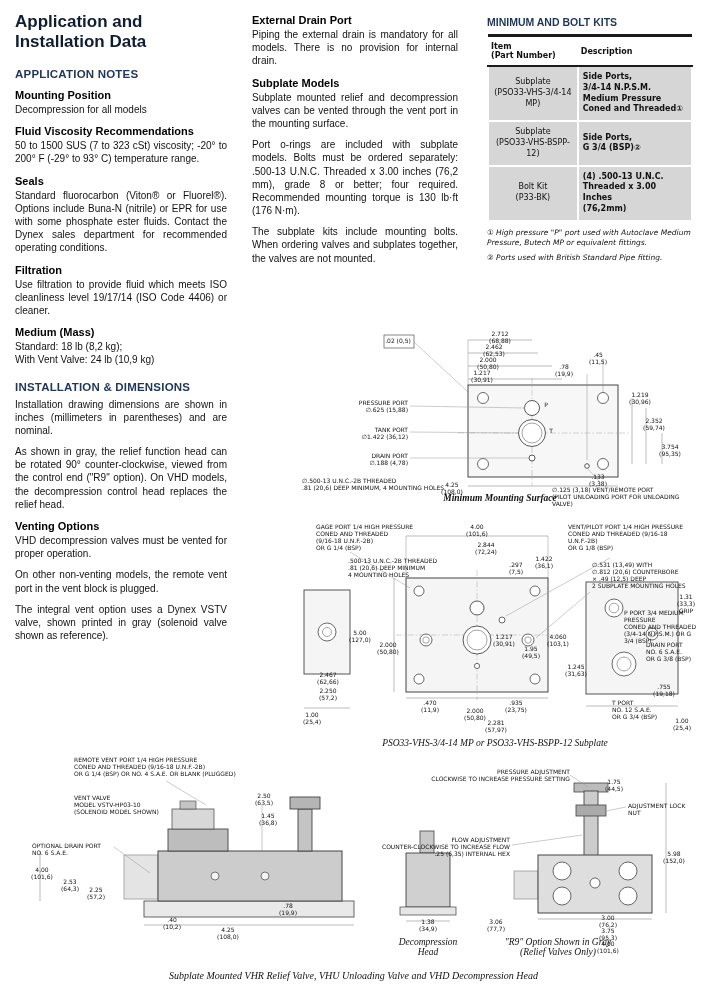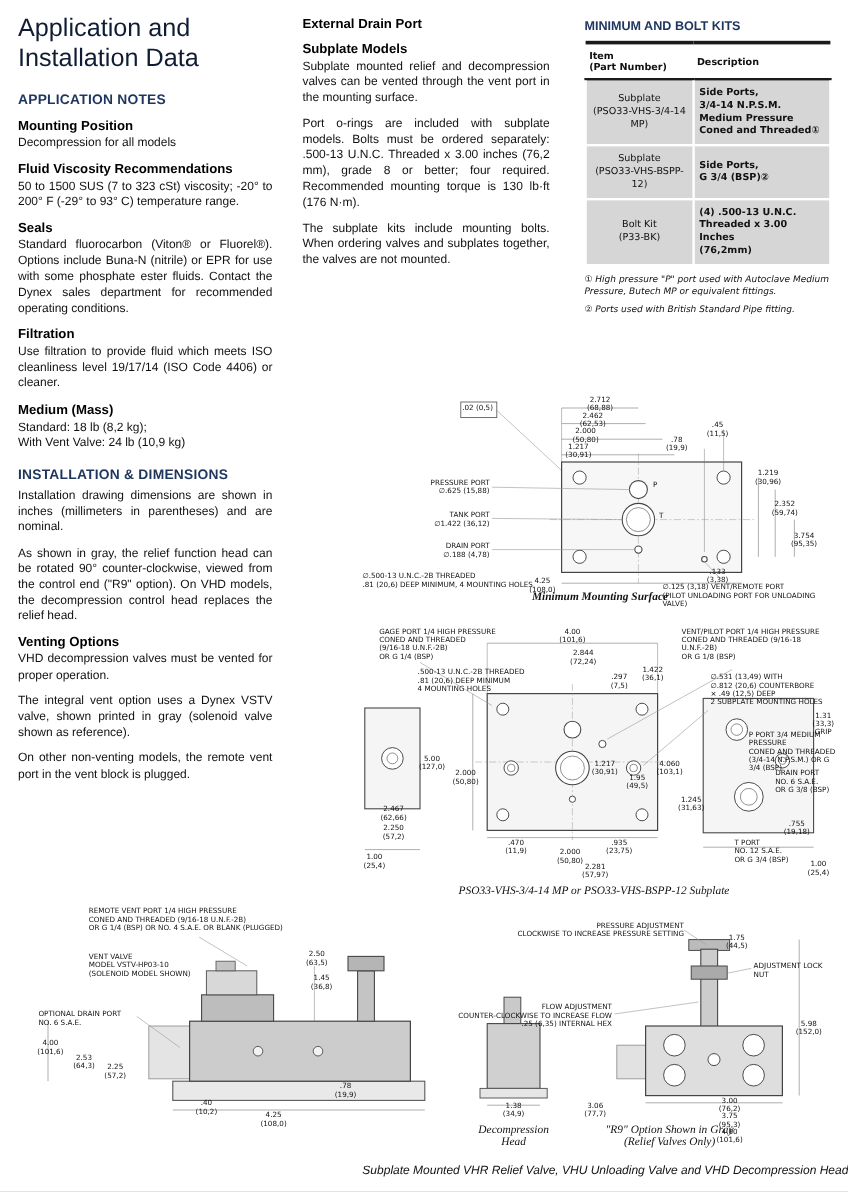--- a/index.html
+++ b/index.html
@@ -6,21 +6,21 @@
   body{background:#888;}
   .page{
     position:relative;width:707px;height:993px;background:#ffffff;margin:0 auto;
     font-family:"Liberation Sans",sans-serif;color:#111;overflow:hidden;
   }
   
   .col{position:absolute;top:12px;}
   .col-left{left:15px;width:212px;}
   .col-mid{left:252px;width:206px;}
   .col-right{left:487px;width:206px;}
-  h1.title{font-size:21px;line-height:1.18;margin:0 0 16px 0;color:#101c33;font-weight:normal;}
+  h1.title{font-size:17px;line-height:1.18;margin:0 0 16px 0;color:#101c33;font-weight:bold;}
   h2.navy{font-size:11.5px;margin:14px 0 5px 0;color:#1e355e;font-weight:bold;letter-spacing:.2px;}
   h3.sub{font-size:11px;margin:9px 0 2px 0;color:#000;font-weight:bold;}
   p.body{font-size:10px;line-height:1.32;margin:0 0 8px 0;text-align:justify;white-space:pre-line;}
   
   h2.tblhead{font-size:10.5px;margin:4px 0 6px 0;color:#1e355e;font-weight:bold;}
   table.kits{width:100%;border-collapse:collapse;border-top:3px solid #1a1a1a;font-family:"DejaVu Sans",sans-serif;}
   table.kits th{font-size:8px;font-weight:bold;text-align:left;padding:5px 3px;border-bottom:2px solid #1a1a1a;white-space:pre-line;background:#fff;}
   table.kits td{font-size:8px;line-height:1.35;padding:5px 4px;background:#d6d6d6;border:2px solid #fff;white-space:pre-line;vertical-align:middle;}
   table.kits td.item{text-align:center;width:44%;}
   table.kits td.desc{text-align:left;font-weight:bold;}
@@ -32,22 +32,22 @@
     position:absolute;font-family:"DejaVu Sans",sans-serif;font-size:6px;line-height:1.15;
     color:#111;white-space:pre-line;z-index:3;
   }
   .dlabel.c{transform:translateX(-50%);text-align:center;}
   .dlabel.r{text-align:right;}
   .dcaption{
     position:absolute;font-family:"Liberation Serif",serif;font-style:italic;font-size:9.5px;
     text-align:center;white-space:pre-line;z-index:3;color:#111;
   }
   .footercap{
-    position:absolute;left:0;top:970px;width:707px;text-align:right;
-    font-family:Liberation Sans, sans-serif;font-style:italic;font-size:10px;color:#111;
+    position:absolute;left:0;top:970px;width:707px;text-align:center;
+    font-family:Liberation Serif, serif;font-style:italic;font-size:10px;color:#111;
   }
 </style>
 </head>
 <body>
 
 <div class="page">
 
   <div class="col col-left">
     <h1 class="title"><span>Application and</span><br><span>Installation Data</span></h1>
 
@@ -68,26 +68,27 @@
     <h3 class="sub">Medium (Mass)</h3>
     <p class="body">Standard: 18 lb (8,2 kg);
 With Vent Valve: 24 lb (10,9 kg)</p>
 
     <h2 class="navy">INSTALLATION &amp; DIMENSIONS</h2>
     <p class="body">Installation drawing dimensions are shown in inches (millimeters in parentheses) and are nominal.</p>
     <p class="body">As shown in gray, the relief function head can be rotated 90° counter-clockwise, viewed from the control end ("R9" option). On VHD models, the decompression control head replaces the relief head.</p>
 
     <h3 class="sub">Venting Options</h3>
     <p class="body">VHD decompression valves must be vented for proper operation.</p>
+    <p class="body">On other non-venting models, the remote vent port in the vent block is plugged.</p>
     <p class="body">The integral vent option uses a Dynex VSTV valve, shown printed in gray (solenoid valve shown as reference).</p>
-    <p class="body">On other non-venting models, the remote vent port in the vent block is plugged.</p>
   </div>
 
   <div class="col col-mid">
     <h3 class="sub" style="margin-top:2px;">External Drain Port</h3>
+    <p class="body">Piping the external drain is mandatory for all models. There is no provision for internal drain.</p>
 
     <h3 class="sub">Subplate Models</h3>
     <p class="body">Subplate mounted relief and decompression valves can be vented through the vent port in the mounting surface.</p>
     <p class="body">Port o-rings are included with subplate models. Bolts must be ordered separately: .500-13 U.N.C. Threaded x 3.00 inches (76,2 mm), grade 8 or better; four required. Recommended mounting torque is 130 lb·ft (176 N·m).</p>
     <p class="body">The subplate kits include mounting bolts. When ordering valves and subplates together, the valves are not mounted.</p>
   </div>
 
   <div class="col col-right">
     <h2 class="tblhead">MINIMUM AND BOLT KITS</h2>
     <table class="kits">

